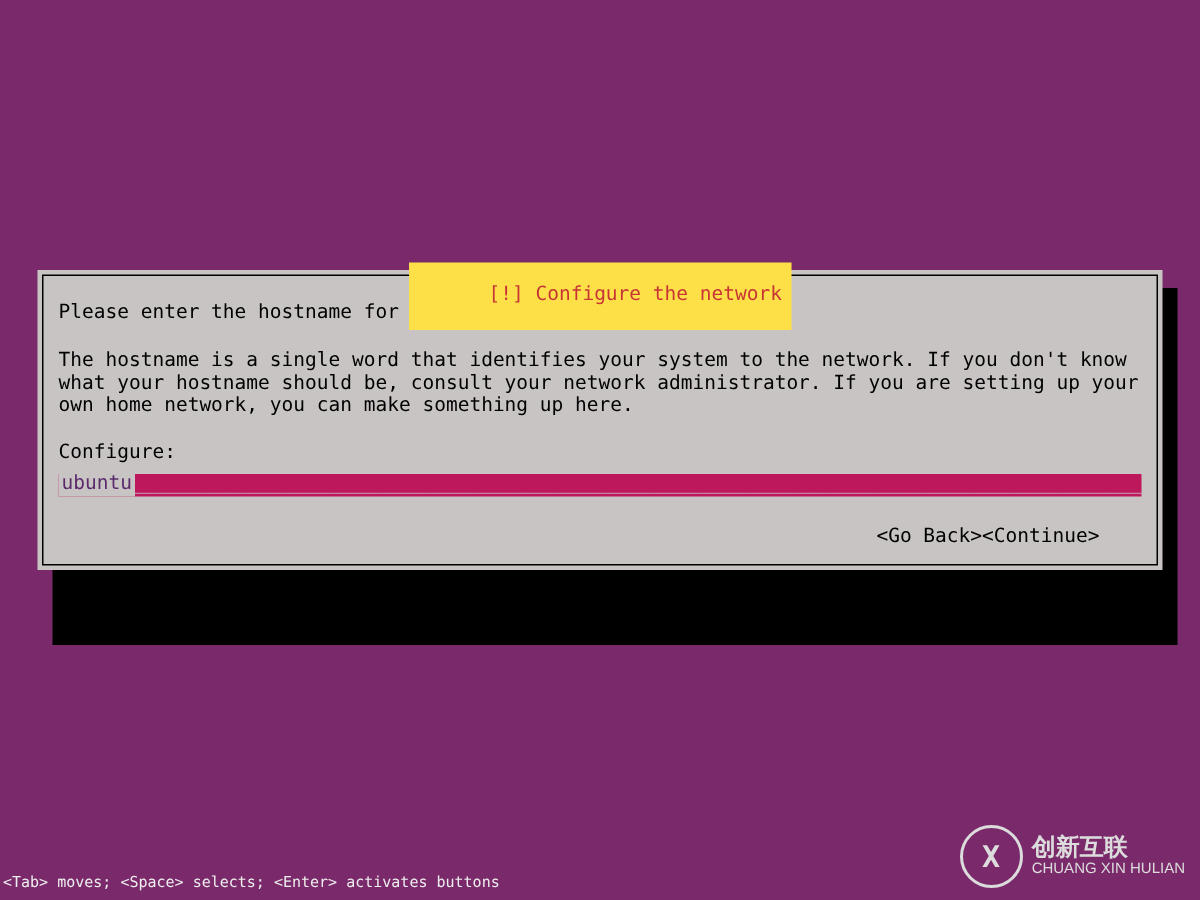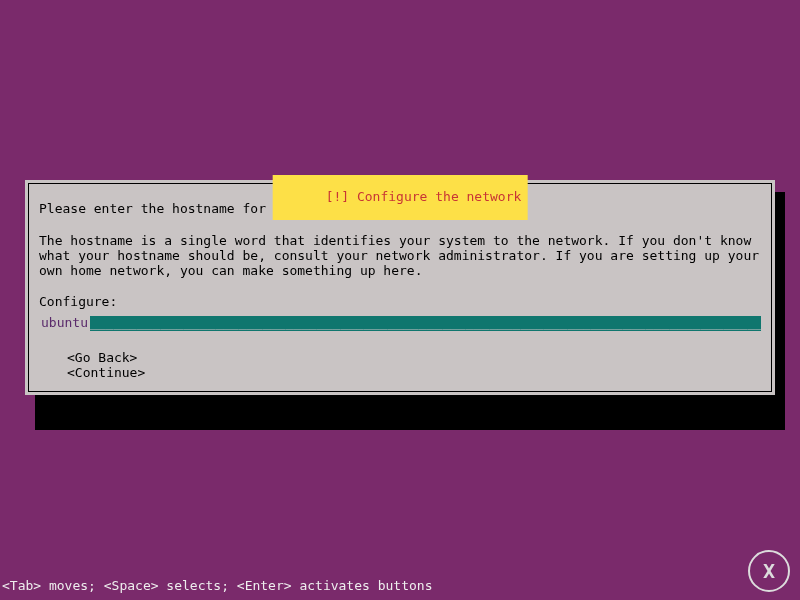--- a/index.html
+++ b/index.html
@@ -41,53 +41,52 @@
   }
   .body-text {
     color: #000;
     white-space: pre-wrap;
     margin-top: 10px;
   }
   .field-label { margin-top: 16px; color:#000; }
   .input-row {
     margin-top: 6px;
     width: 100%;
-    background: #0f766e;
+    background: #be185d;
     color: #c9c4c4;
     display: flex;
     align-items: baseline;
   }
   .input-selected {
     background: #c9c4c4;
     color: #5a2a6b;
     padding: 0 2px;
   }
   .input-fill {
     flex: 1;
     letter-spacing: 0;
     overflow: hidden;
     white-space: nowrap;
     color: #c9c4c4;
   }
   .button-row {
     display: flex;
-    justify-content: space-between;
+    justify-content: flex-end;
     margin-top: 20px;
     padding: 0 28px;
     color: #000;
-    flex-direction: column;
   }
   .hint-bar {
     position: absolute;
     left: 0; bottom: 6px;
     width: 100%;
     color: #eee;
     padding-left: 2px;
     white-space: pre;
-    font-size: 13px;
+    font-size: 10px;
   }
   .watermark {
     position: absolute;
     right: 10px; bottom: 8px;
     display: flex;
     align-items: center;
     gap: 6px;
   }
   .wm-circle {
     width: 42px; height: 42px;
@@ -136,13 +135,17 @@
     </div>
   </div>
 </div>
 
 <div class="hint-bar">&lt;Tab&gt; moves; &lt;Space&gt; selects; &lt;Enter&gt; activates buttons</div>
 
 <div class="watermark">
   <div class="wm-circle">
     <span>X</span>
   </div>
+  <div class="wm-text">
+    <span class="cn">创新互联</span>
+    <span>CHUANG XIN HULIAN</span>
+  </div>
 </div>
 
 </body></html>

